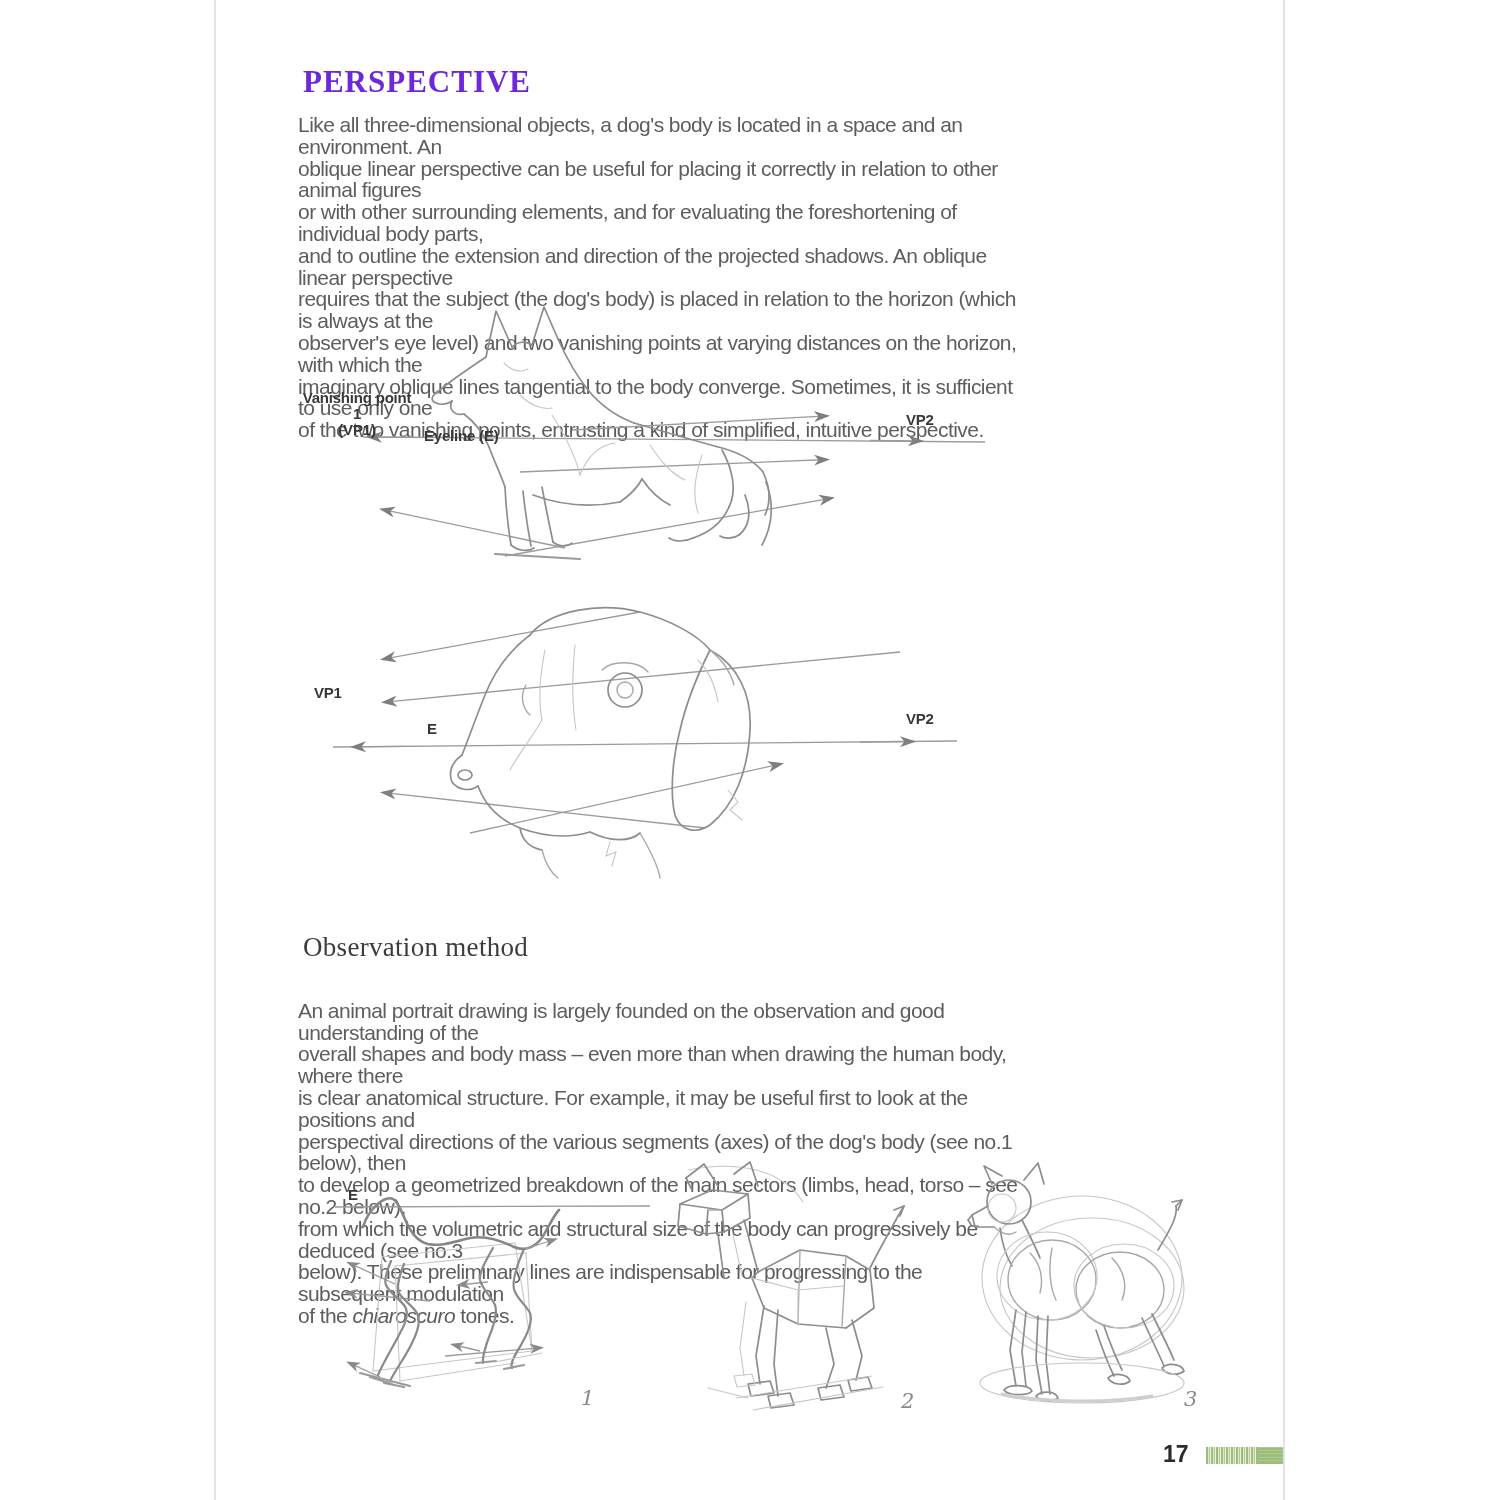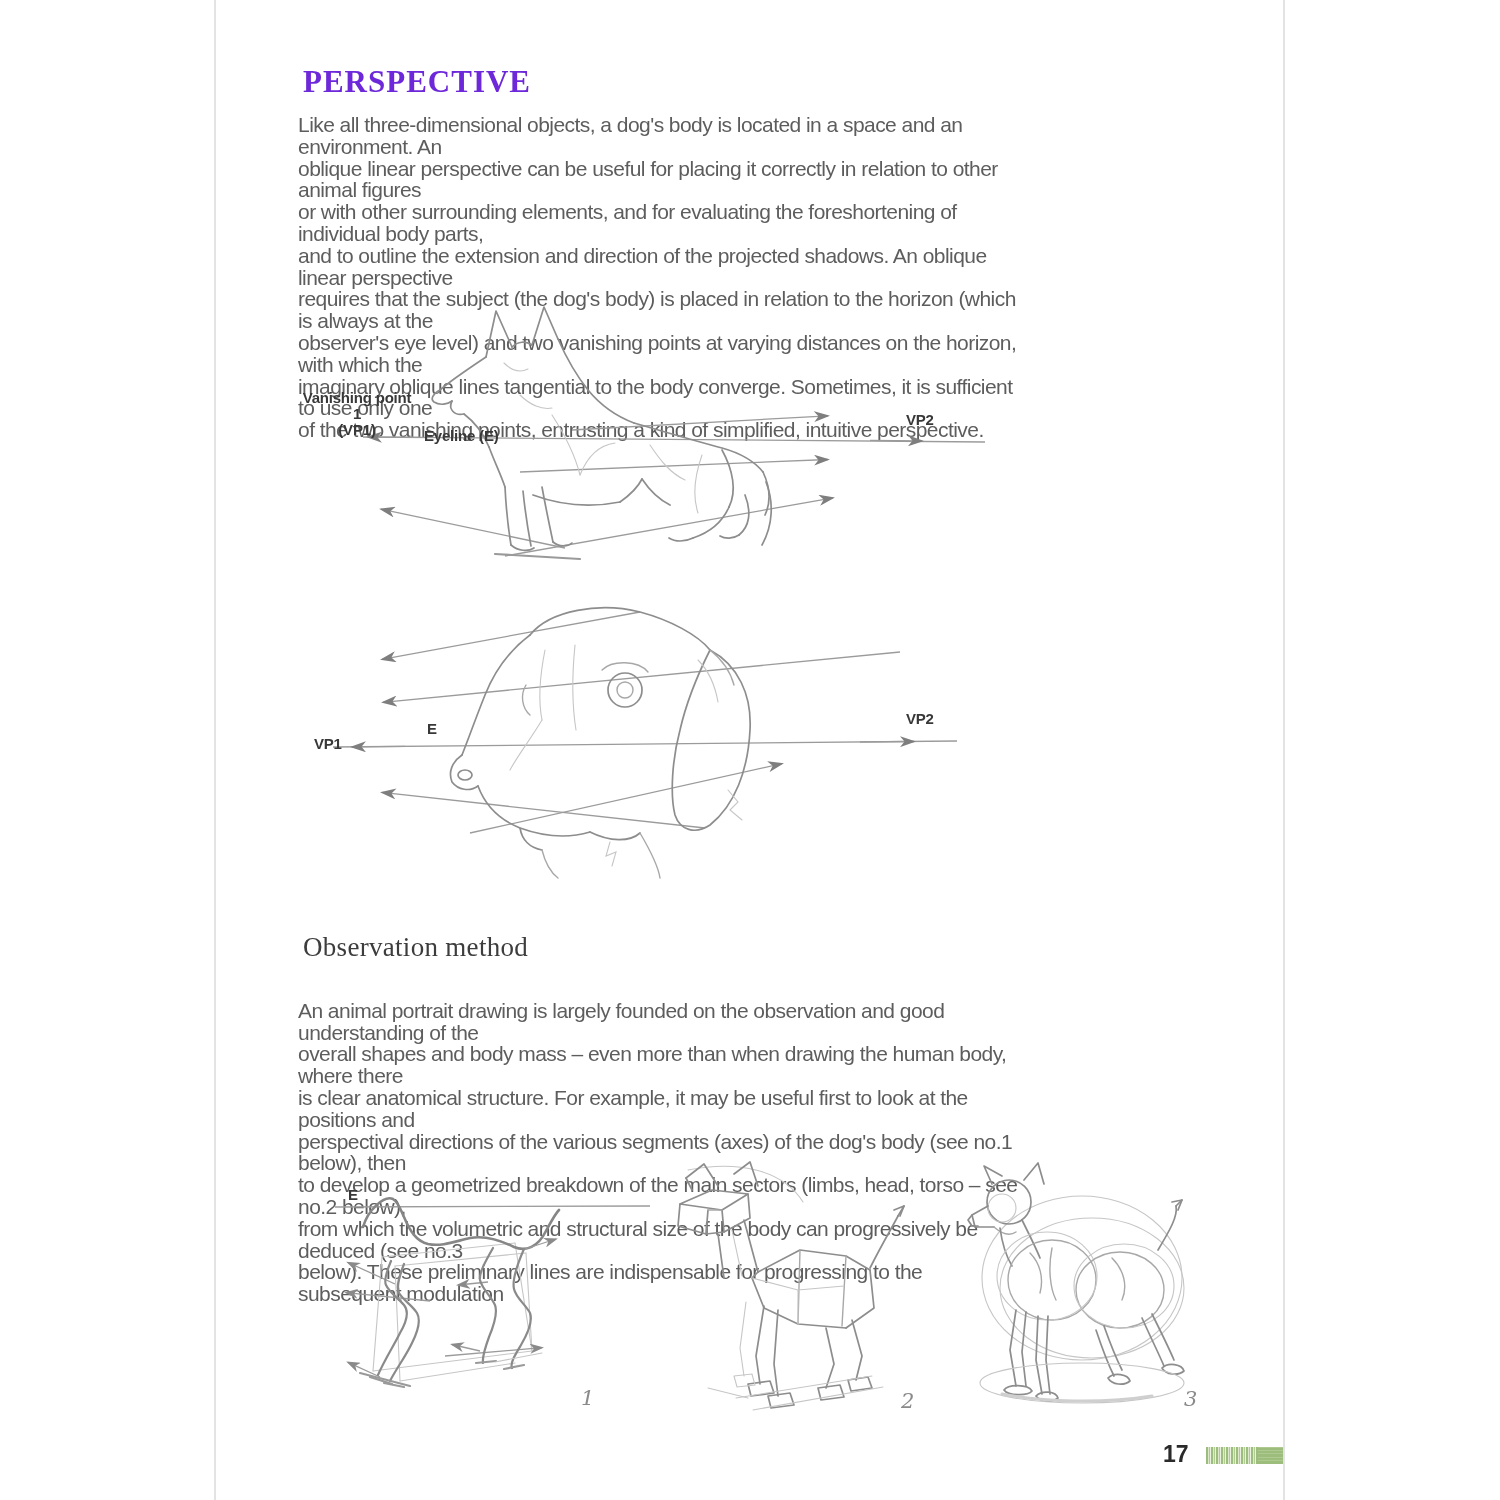--- a/index.html
+++ b/index.html
@@ -154,34 +154,35 @@
       <path class="faint" d="M285,55 C282,85 282,115 286,140"></path>
       <path class="faint" d="M252,130 C240,150 228,165 220,180"></path>
       <path class="mid" d="M420,60 C430,68 440,80 444,95"></path>
       <path class="faint" d="M408,70 C418,80 425,95 428,112"></path>
       <path class="mid" d="M252,260 C255,272 260,282 268,288"></path>
       <path class="mid" d="M350,243 C360,260 368,275 370,288"></path>
       <path class="faint" d="M438,200 L448,212 L440,220 L452,230"></path>
       <path class="faint" d="M320,252 L316,266 L326,262 L322,276"></path>
     </g>
   </svg>
-  <div class="figlabel" style="left:314px;top:735px;">VP1</div>
+  <div class="figlabel" style="left:314px;top:684px;">VP1</div>
   <div class="figlabel" style="left:427px;top:720px;">E</div>
   <div class="figlabel" style="left:906px;top:710px;">VP2</div>
 
   <div class="h2">Observation method</div>
 
   <div class="bodytext p2">
     <span>An animal portrait drawing is largely founded on the observation and good understanding of the
 overall shapes and body mass – even more than when drawing the human body, where there
 is clear anatomical structure. For example, it may be useful first to look at the positions and
 perspectival directions of the various segments (axes) of the dog's body (see no.1 below), then
 to develop a geometrized breakdown of the main sectors (limbs, head, torso – see no.2 below),
 from which the volumetric and structural size of the body can progressively be deduced (see no.3
 below). These preliminary lines are indispensable for progressing to the subsequent modulation</span>
+    <span class="obs-last"><span>of the </span><i>chiaroscuro</i><span> tones.</span></span>
   </div>
 
   <svg class="sketch" style="left:300px;top:1165px;" width="350" height="250" viewBox="0 0 350 250">
     <defs>
       <marker id="ah3" markerUnits="userSpaceOnUse" markerWidth="14" markerHeight="10" refX="12" refY="5" orient="auto">
         <path d="M0,0 L14,5 L0,10 L4,5 Z" fill="#8a8a8a"></path>
       </marker>
     </defs>
     <g>
       <path class="ln" d="M35,42 L350,41"></path>

